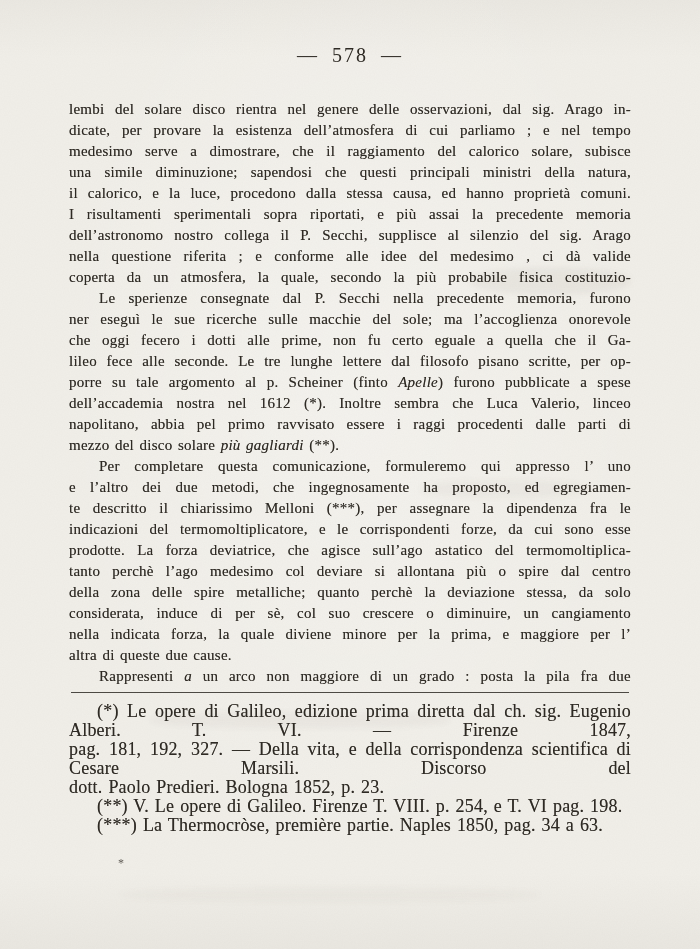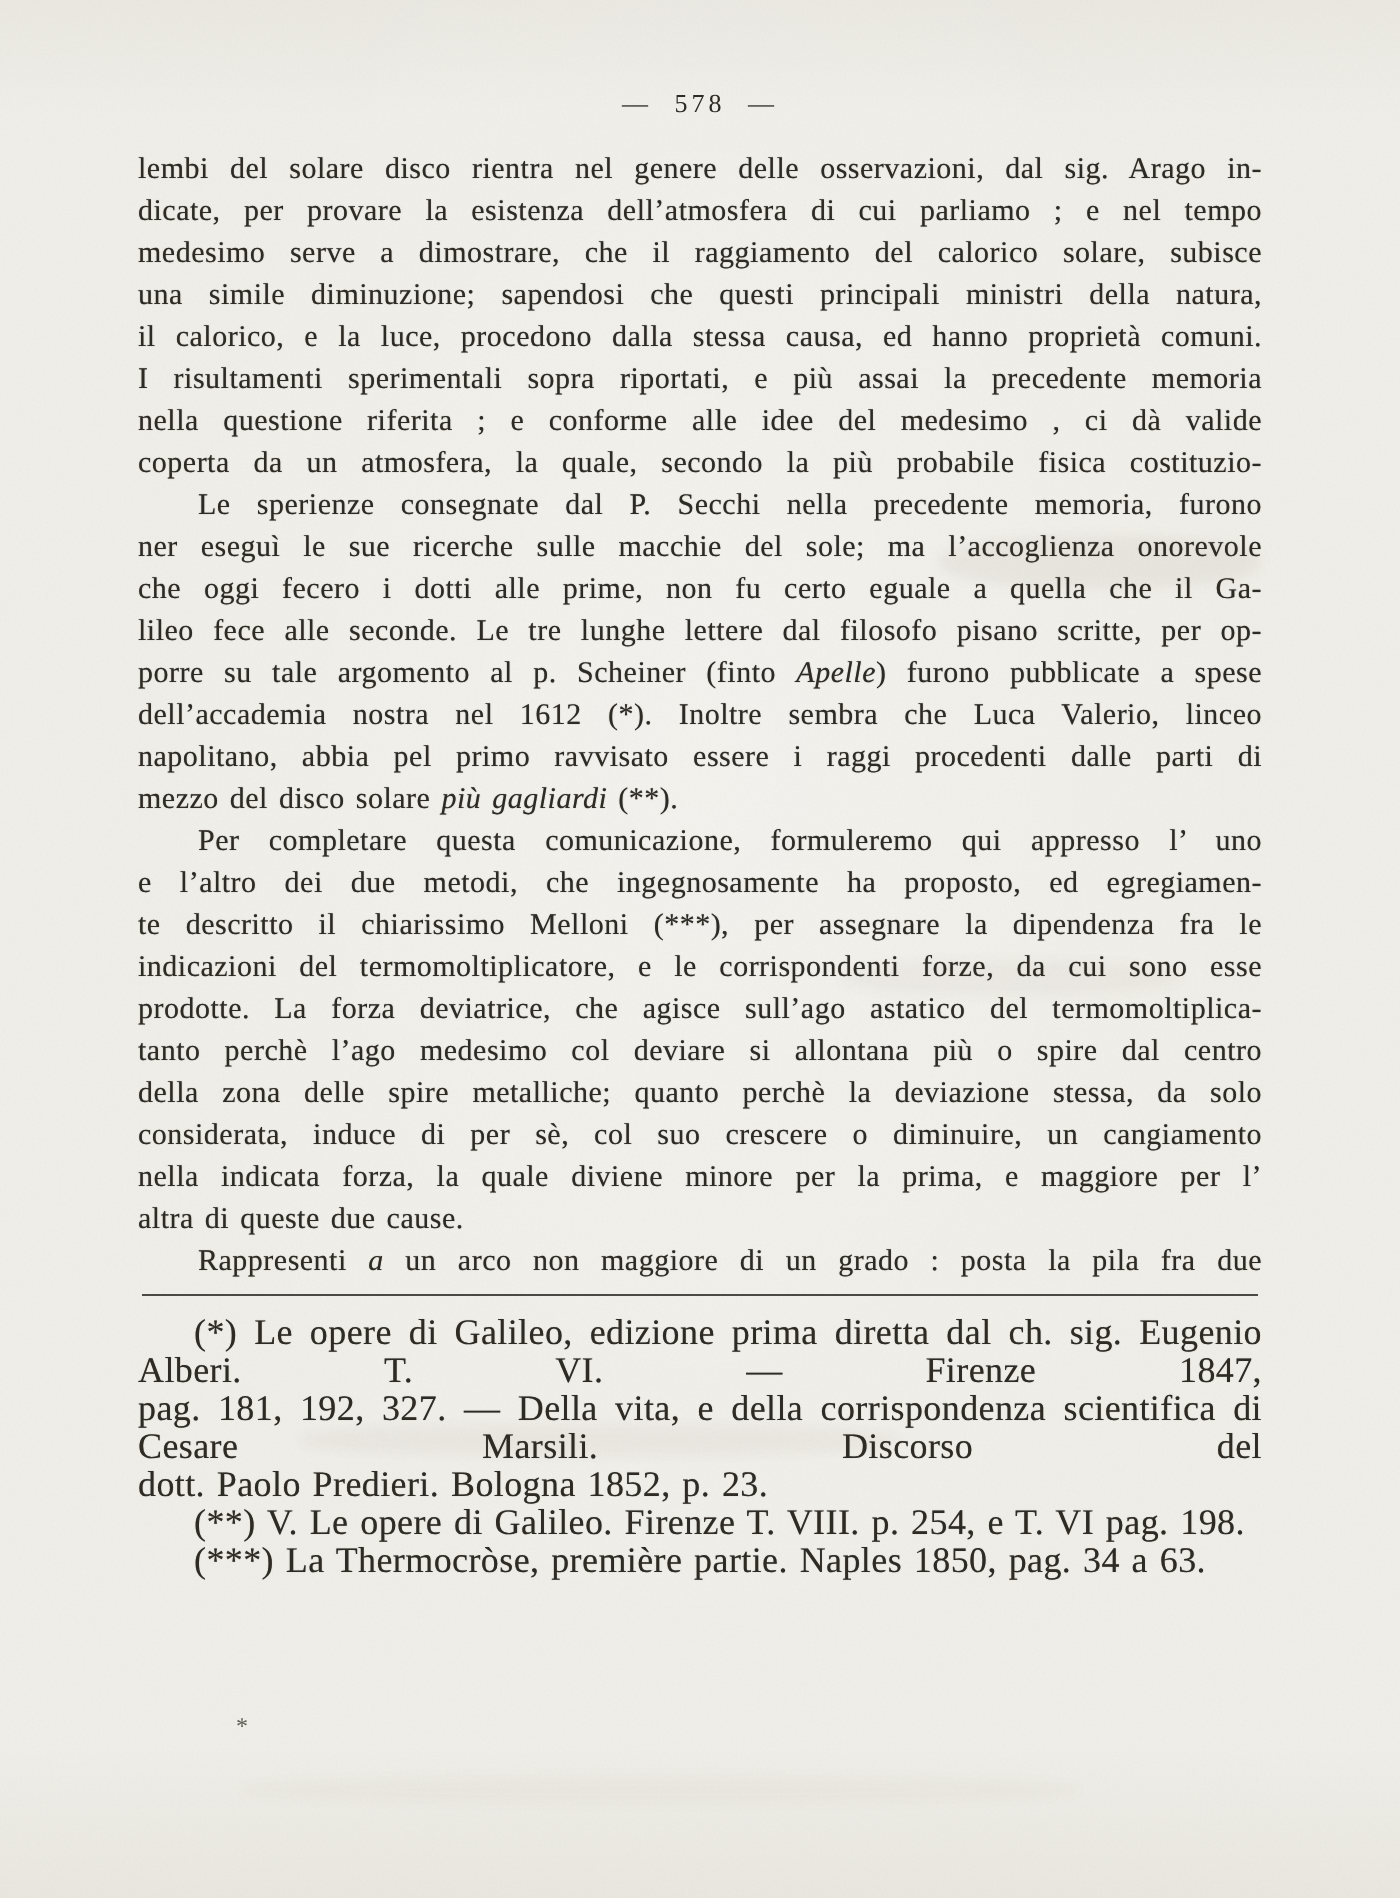--- a/index.html
+++ b/index.html
@@ -17,27 +17,27 @@
       linear-gradient(180deg, rgba(120,112,98,0.05) 0%, rgba(120,112,98,0) 6%, rgba(120,112,98,0) 92%, rgba(120,112,98,0.06) 100%);
     font-family:"Liberation Serif","DejaVu Serif",serif;
     color:var(--ink);
     overflow:hidden;
   }
   .texture{position:absolute;inset:0;width:700px;height:949px;pointer-events:none;}
   .pagenum{
     position:relative;
     text-align:center;
     padding-top:44px;
-    font-size:13px;
+    font-size:20px;
     letter-spacing:2px;
     word-spacing:6px;
   }
   .body-text{
     position:relative;
-    margin:15px auto 0;
+    margin:32px auto 0;
     width:562px;
     font-size:15px;
     line-height:21px;
     letter-spacing:0.25px;
     word-spacing:1.5px;
     text-shadow:0 0 0.5px rgba(46,42,36,0.55);
   }
   .tline{text-align:justify;}
   .tline.just{text-align-last:justify;}
   .tline.indent{text-indent:30px;}
@@ -97,20 +97,21 @@
 
   <div class="pagenum">— 578 —</div>
 
   <div class="body-text" id="body-text">
       <div class="tline just"><span>lembi del solare disco rientra nel genere delle osservazioni, dal sig. Arago in-</span></div>
       <div class="tline just"><span>dicate, per provare la esistenza dell’atmosfera di cui parliamo ; e nel tempo</span></div>
       <div class="tline just"><span>medesimo serve a dimostrare, che il raggiamento del calorico solare, subisce</span></div>
       <div class="tline just"><span>una simile diminuzione; sapendosi che questi principali ministri della natura,</span></div>
       <div class="tline just"><span>il calorico, e la luce, procedono dalla stessa causa, ed hanno proprietà comuni.</span></div>
       <div class="tline just"><span>I risultamenti sperimentali sopra riportati, e più assai la precedente memoria</span></div>
+      <div class="tline just"><span>dell’astronomo nostro collega il P. Secchi, supplisce al silenzio del sig. Arago</span></div>
       <div class="tline just"><span>nella questione riferita ; e conforme alle idee del medesimo , ci dà valide</span></div>
       <div class="tline just"><span>coperta da un atmosfera, la quale, secondo la più probabile fisica costituzio-</span></div>
       <div class="tline indent just"><span>Le sperienze consegnate dal P. Secchi nella precedente memoria, furono</span></div>
       <div class="tline just"><span>ner eseguì le sue ricerche sulle macchie del sole; ma l’accoglienza onorevole</span></div>
       <div class="tline just"><span>che oggi fecero i dotti alle prime, non fu certo eguale a quella che il Ga-</span></div>
       <div class="tline just"><span>lileo fece alle seconde. Le tre lunghe lettere dal filosofo pisano scritte, per op-</span></div>
       <div class="tline just"><span>porre su tale argomento al p. Scheiner (finto </span><span class="it">Apelle</span><span>) furono pubblicate a spese</span></div>
       <div class="tline just"><span>dell’accademia nostra nel 1612 (*). Inoltre sembra che Luca Valerio, linceo</span></div>
       <div class="tline just"><span>napolitano, abbia pel primo ravvisato essere i raggi procedenti dalle parti di</span></div>
       <div class="tline"><span>mezzo del disco solare </span><span class="it">più gagliardi</span><span> (**).</span></div>

